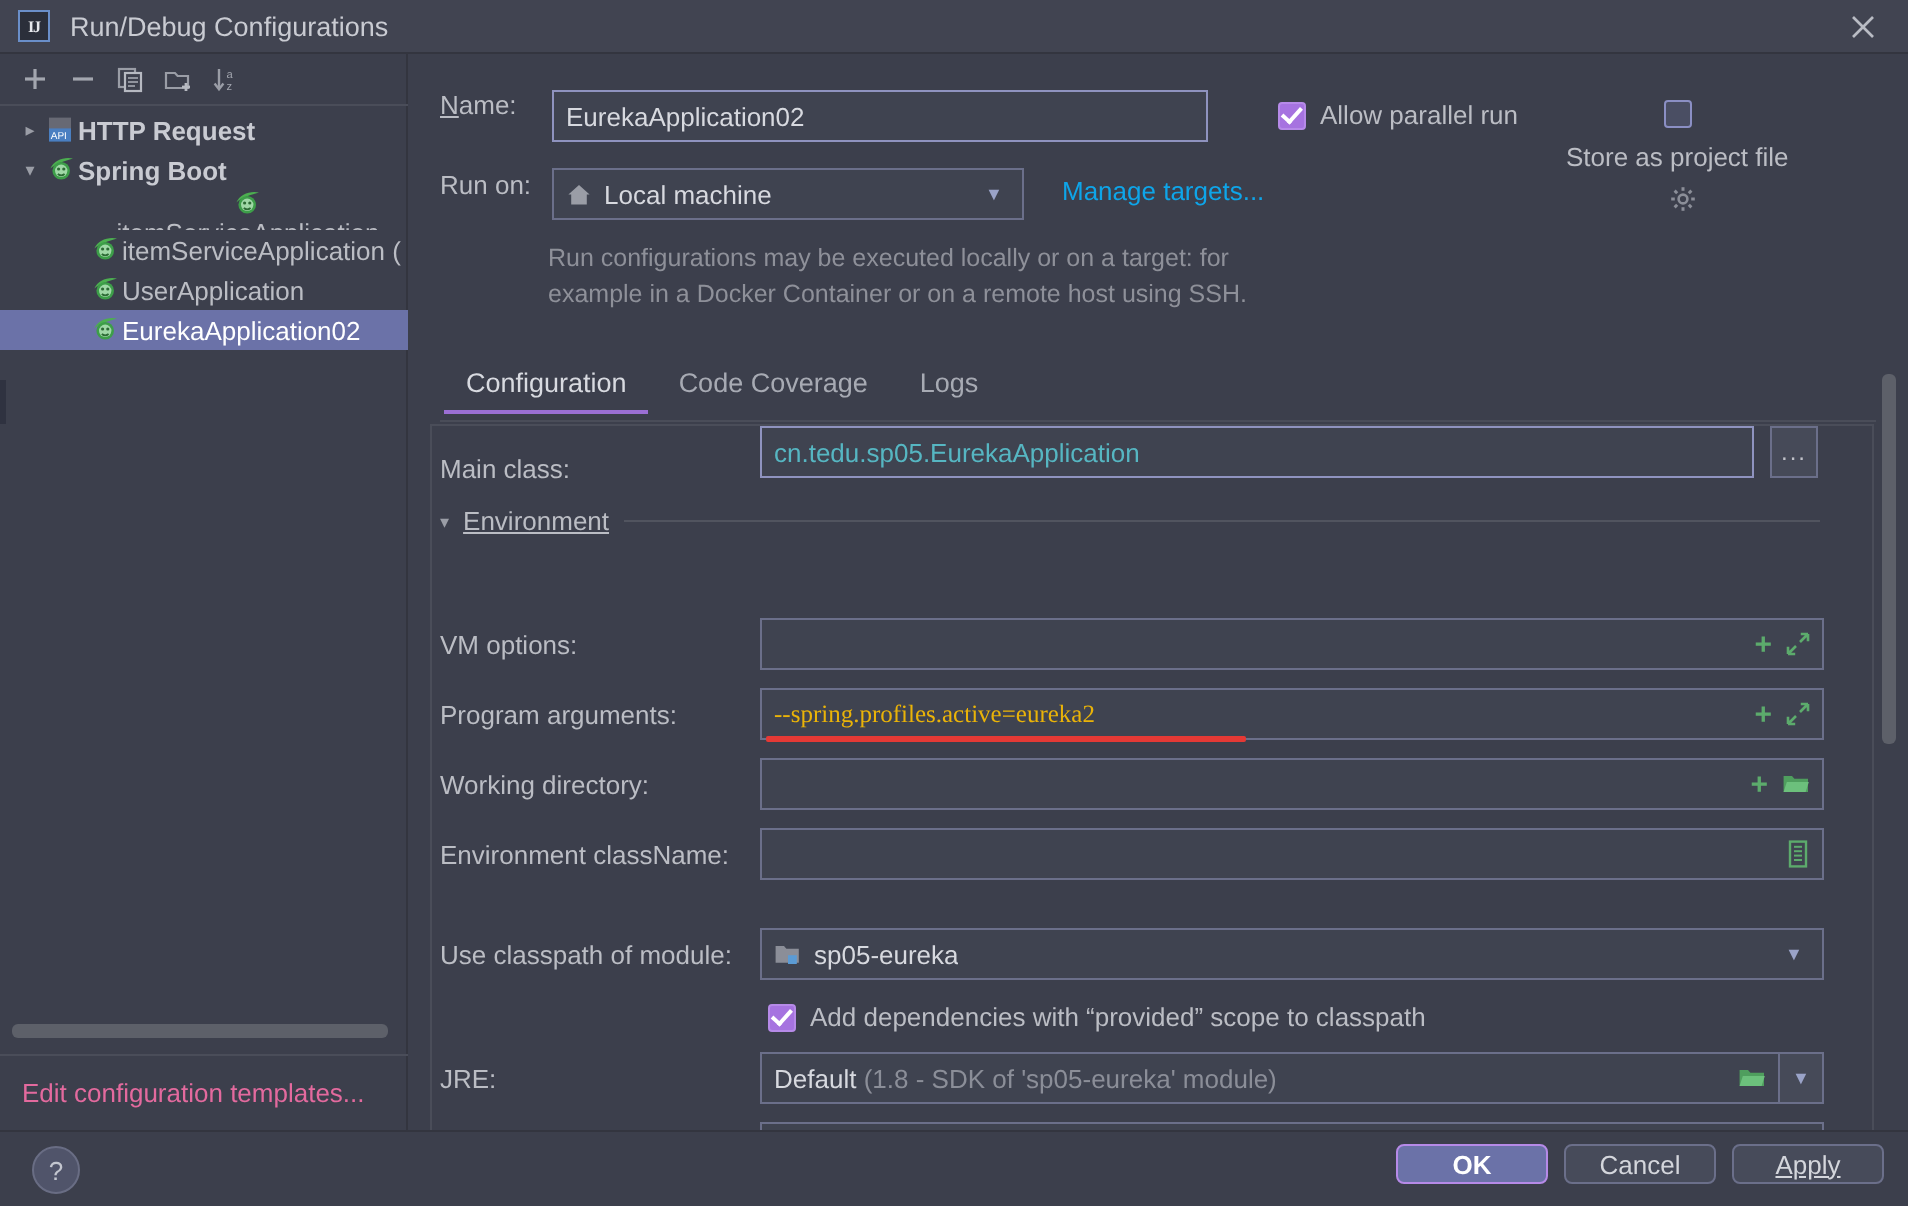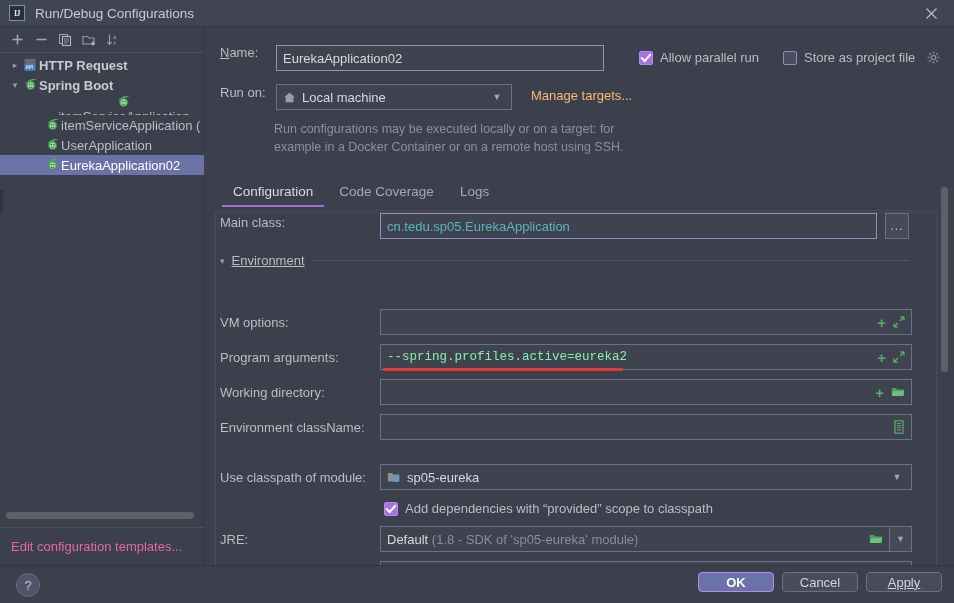--- a/index.html
+++ b/index.html
@@ -111,21 +111,21 @@
     background: #3f4350;
     border: 1px solid #6b6f8a;
     height: 26px;
     display: flex; align-items: center;
     padding: 0 6px;
     color: #c9cbd2; font-size: 13px;
     position: relative;
   }
   .field.focusborder { border-color: #8f93bf; }
   .field .val { white-space: nowrap; overflow: hidden; }
-  .field .mono { font-family: Liberation Mono, monospace; font-size: 12.5px; color: #86efac; }
+  .field .mono { font-family: Liberation Serif, serif; font-size: 12.5px; color: #eab308; }
   .field .teal { color: #56b6c2; }
   .field .bright { color: #d7d9df; }
   .field .dim { color: #8b8e98; }
 
   .fld-icons {
     margin-left: auto; display: flex; align-items: center; gap: 7px;
     padding-left: 6px;
   }
   .plus-ico { font-size: 15px; line-height: 1; color: #5cab6c; font-weight: bold; }
 
@@ -178,21 +178,21 @@
   .section-head {
     position: absolute; display: flex; align-items: center; gap: 7px;
     width: 690px;
   }
   .section-line { flex: 1; height: 1px; background: #51545f; }
 
   .desc {
     position: absolute; color: #8e9099; font-size: 12.5px; line-height: 18px;
   }
 
-  .link-pink { color: #fdba74; font-size: 13px; }
+  .link-pink { color: #0ea5e9; font-size: 13px; }
 
   .red-underline {
     position: absolute; background: #e53935; height: 3px; border-radius: 1px;
   }
 
   
   .vscroll-thumb {
     position: absolute; right: 6px; top: 160px; width: 7px; height: 185px;
     background: #5d6069; border-radius: 3px;
   }
@@ -386,21 +386,21 @@
     </div>
     <div class="field focusborder" style="position:absolute; left:71px; top:18px; width:328px;">
       <span class="val bright">EurekaApplication02</span>
     </div>
 
     <div class="row" style="left:434px; top:23px; gap:7px;">
       <span class="cbx checked"></span>
       <span class="lbl">Allow parallel run</span>
     </div>
 
-    <div class="row" style="left:578px; top:23px; gap:7px;">
+    <div class="row" style="left:578px; top:23px; gap:7px;flex-direction:column;">
       <span class="cbx"></span>
       <span class="lbl">Store as project file</span>
       <span style="margin-left:5px; display:flex; align-items:center;">
         <svg width="13" height="13" viewBox="0 0 13 13">
           <circle cx="6.5" cy="6.5" r="2.2" fill="none" stroke="#8b8e98" stroke-width="1.3"></circle>
           <g stroke="#8b8e98" stroke-width="1.5">
             <line x1="6.5" y1="0.6" x2="6.5" y2="2.4"></line>
               <line x1="6.5" y1="10.6" x2="6.5" y2="12.4"></line>
             <line x1="0.6" y1="6.5" x2="2.4" y2="6.5"></line>
               <line x1="10.6" y1="6.5" x2="12.4" y2="6.5"></line>
@@ -429,21 +429,21 @@
 
     <div class="desc" style="left:69px; top:93px;">Run configurations may be executed locally or on a target: for</div>
     <div class="desc" style="left:69px; top:111px;">example in a Docker Container or on a remote host using SSH.</div>
 
     <div class="tabs">
       <div class="tab active">Configuration</div>
       <div class="tab">Code Coverage</div>
       <div class="tab">Logs</div>
     </div>
 
-    <div class="row" style="left:15px; top:188px;">
+    <div class="row" style="left:15px; top:200px;">
       <span class="lbl">Main class:</span>
     </div>
     <div class="field focusborder" style="position:absolute; left:175px; top:186px; width:497px;">
       <span class="val teal">cn.tedu.sp05.EurekaApplication</span>
     </div>
     <div class="btn-dots" style="position:absolute; left:680px; top:186px;">
       <span>...</span>
     </div>
 
     <div class="section-head" style="left:15px; top:226px;">

